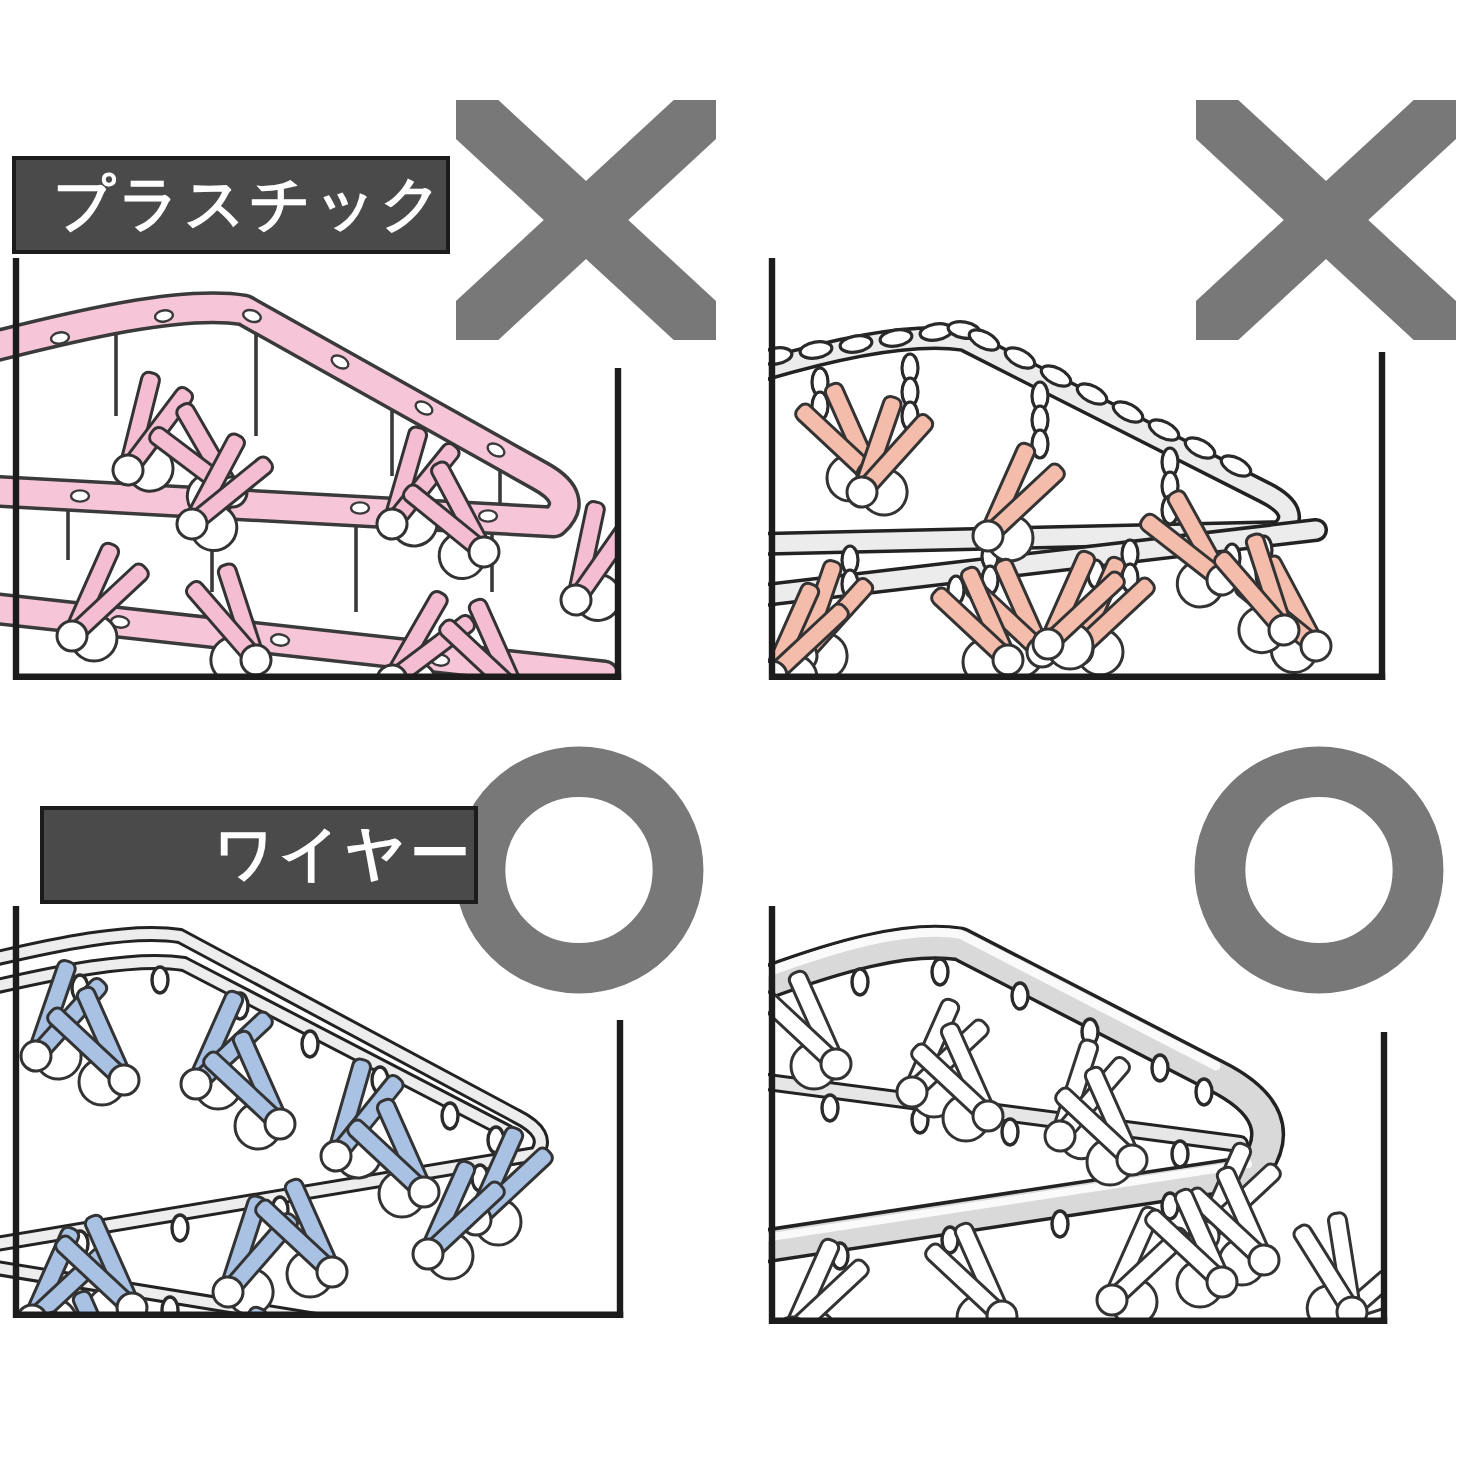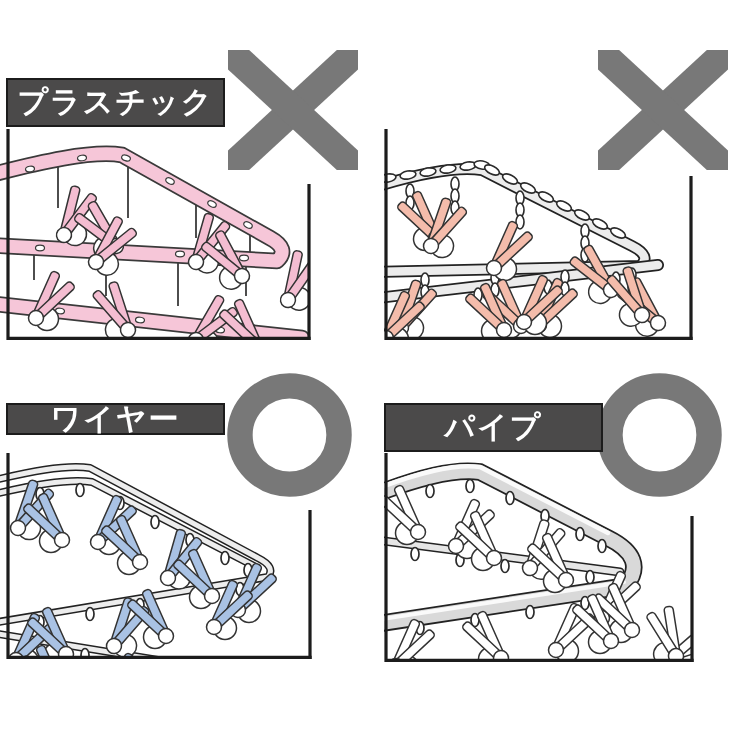--- a/index.html
+++ b/index.html
@@ -2,25 +2,25 @@
 <html style="--label_bg: #4b4a4a; --label_text: #ffffff; --box_border: #1c1c1c; --mark_gray: #787878; --outline: #333333; --spring_white: #ffffff; --plastic_frame: #f6c6d8; --plastic_clip: #f4bdd1; --iron_rail: #ececec; --iron_clip: #f4bcab; --wire_rail: #ededed; --wire_clip: #a9c2e4; --pipe_rail: #d9d9d9; --pipe_clip: #ffffff;"><head>
 <meta charset="utf-8">
 <style>
   html,body{margin:0;padding:0;background:#fff;}
   body{width:740px;height:740px;position:relative;font-family:"Liberation Sans","DejaVu Sans",sans-serif;}
   .stage{position:absolute;inset:0;overflow:hidden;}
   .panel{position:absolute;width:370px;height:370px;overflow:hidden;}
   .p1{left:0;top:0}.p2{left:370px;top:0}.p3{left:0;top:370px}.p4{left:370px;top:370px}
   .illu{position:absolute;left:0;top:0;z-index:1;}
   .label{position:absolute;z-index:3;background:var(--label_bg,#4b4a4a);border:2.5px solid var(--box_border,#1c1c1c);
-         color:var(--label_text,#fff);display:flex;align-items:center;justify-content:center;
+         color:var(--label_text,#fff);display:flex;align-items:center;justify-content:flex-end;
          font-weight:bold;font-size:30px;letter-spacing:2px;box-sizing:border-box;}
   .p1 .label{left:6px;top:78px;width:219px;height:49px}
   .p2 .label{left:14px;top:78px;width:219px;height:49px}
-  .p3 .label{left:6px;top:33px;width:219px;height:32px}
+  .p3 .label{left:20px;top:33px;width:219px;height:49px}
   .p4 .label{left:14px;top:33px;width:219px;height:49px}
   .mark{position:absolute;z-index:2;}
   .p1 .mark,.p2 .mark{left:228px;top:50px;width:130px;height:120px}
   .p3 .mark,.p4 .mark{left:226px;top:2px;width:127px;height:126px}
   .mark svg{display:none;position:absolute;inset:0;width:100%;height:100%;}
   .mark[data-verdict="x"] .shape-x{display:block}
   .mark[data-verdict="o"] .shape-o{display:block}
   .boxline{stroke:var(--box_border,#1c1c1c);stroke-width:3.2;fill:none;}
   .pin{stroke:#3a3a3a;stroke-width:1.8;}
   .hole{fill:#fff;stroke:#3a3a3a;stroke-width:1.2;}
@@ -306,23 +306,20 @@
           <use href="#clip-shape" transform="translate(131,288) scale(-1,1)"></use>
           <use href="#clip-shape" transform="translate(186,280)"></use>
           <use href="#clip-shape" transform="translate(241,271) scale(-1,1)"></use>
           <use href="#clip-shape" transform="translate(288,300) rotate(25)"></use>
           <use href="#clip-shape" transform="translate(306,286) scale(-1,1) rotate(-15)"></use>
         </g>
       </g>
       <path class="boxline" d="M16,83 L16,290.4 L323.6,290.4"></path>
       <line class="boxline" x1="322" y1="146" x2="322" y2="292"></line>
     </svg>
-    <div class="label">
-        <span>パイプ</span>
-      </div>
     <div class="mark" data-verdict="o">
 
       <svg class="shape-o" viewBox="0 0 100 100" preserveAspectRatio="none">
         <circle cx="50" cy="50" r="39" fill="none" stroke="var(--mark_gray)" stroke-width="20"></circle>
       </svg>
     </div>
   </div>
 
 </div>
 

